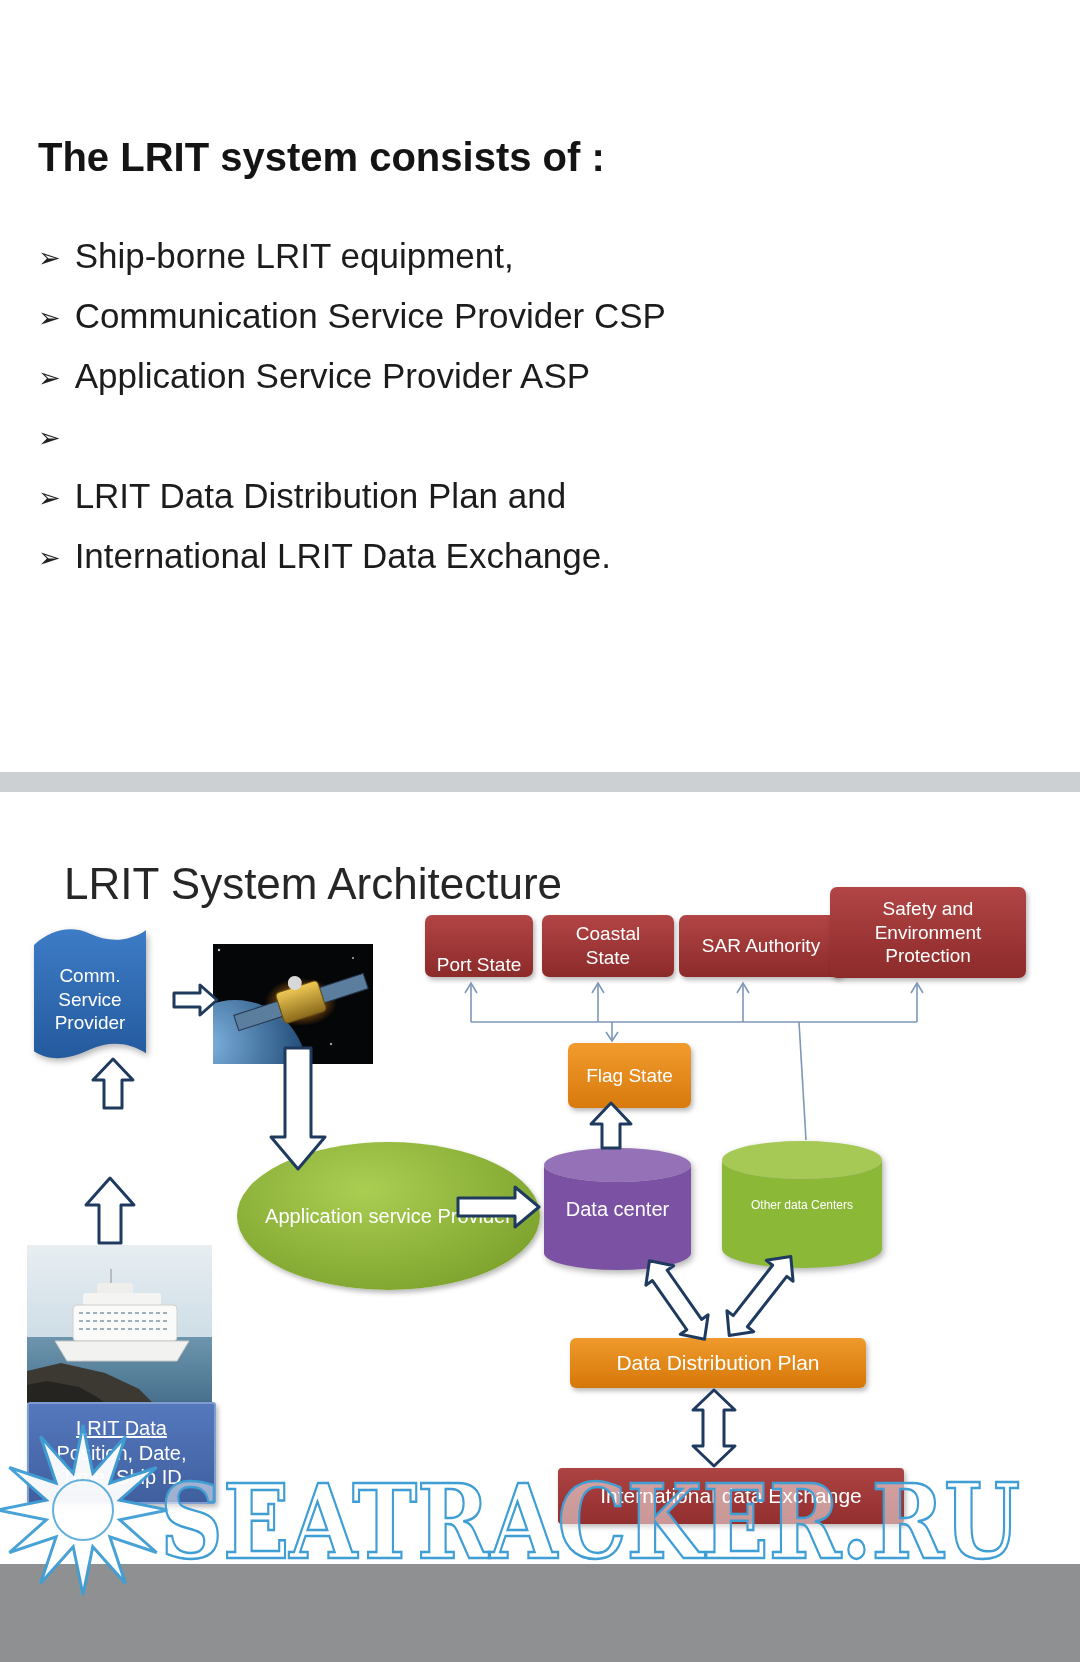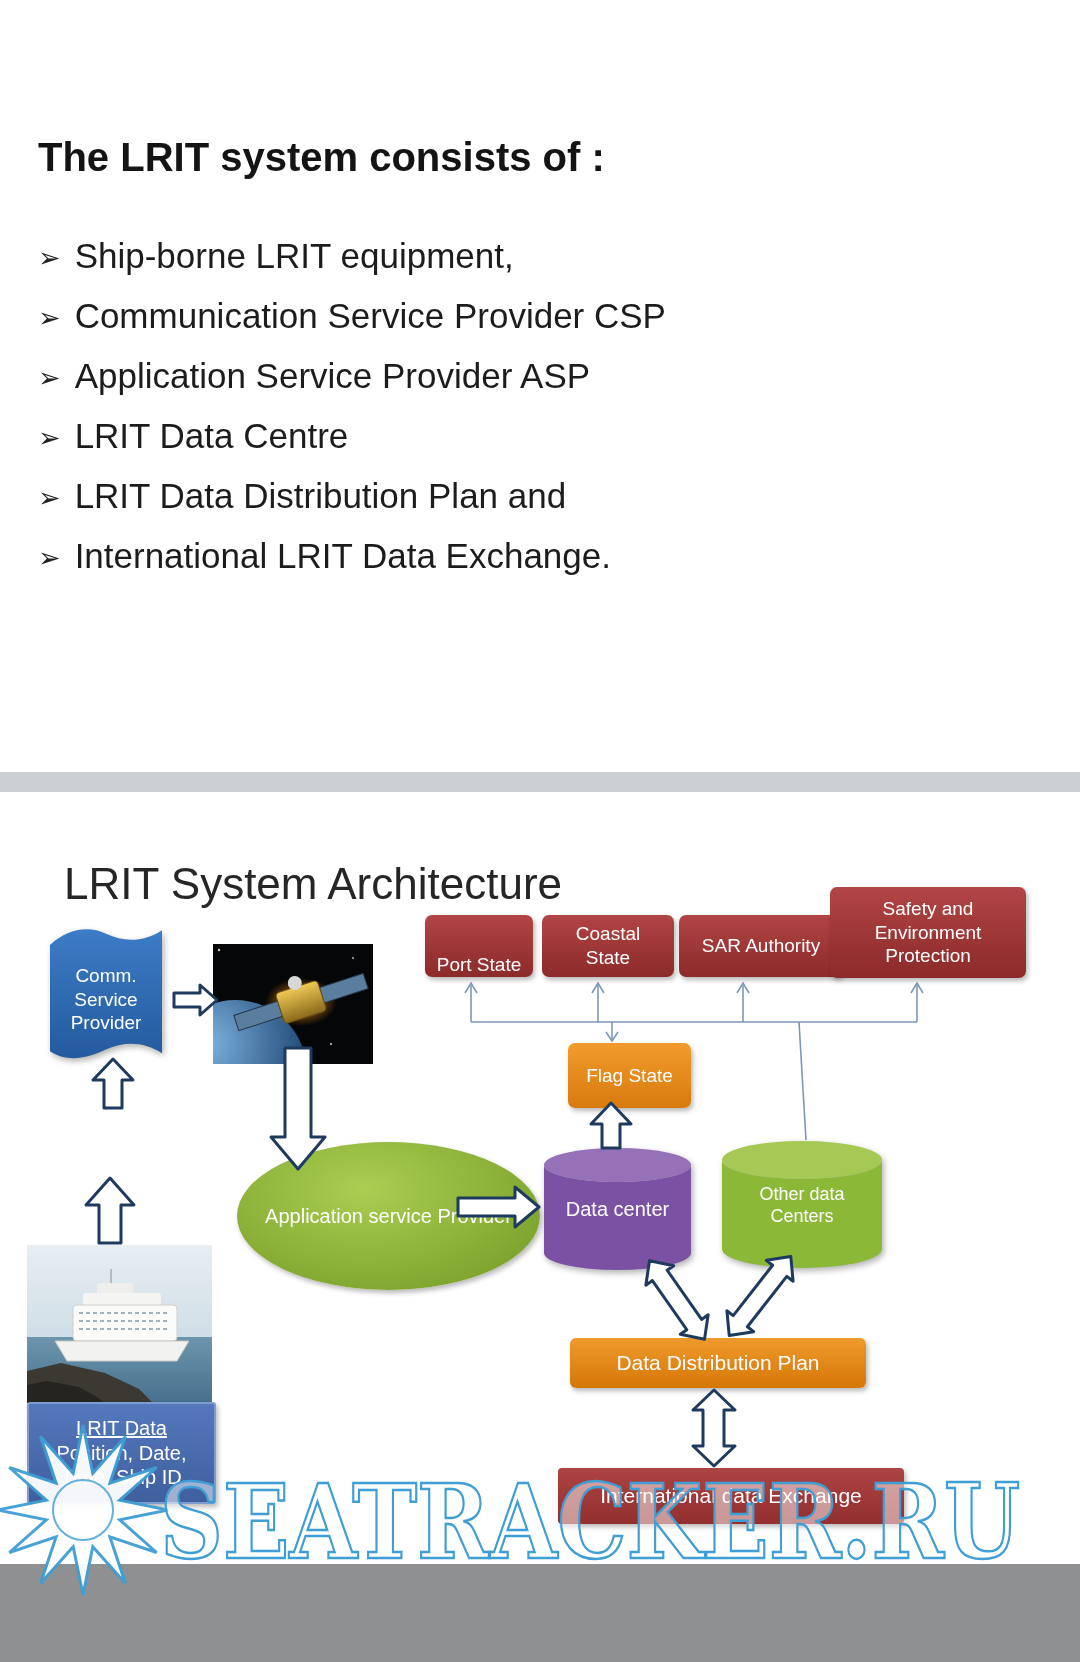--- a/index.html
+++ b/index.html
@@ -26,36 +26,36 @@
   .shadow{box-shadow:2px 3px 5px rgba(0,0,0,.28);}
   .rbox{border-radius:7px;background:linear-gradient(#b24545,#8c2a2a);font-size:19px;}
   .obox{border-radius:7px;background:linear-gradient(#f29b2d,#d87a0e);font-size:19px;}
 
   .n-port{left:425px;top:123px;width:92px;height:62px;padding:0 8px;align-items:flex-end;}
   .n-coastal{left:542px;top:123px;width:112px;height:62px;padding:0 10px;}
   .n-sar{left:679px;top:123px;width:128px;height:62px;padding:0 18px;}
   .n-safety{left:830px;top:95px;width:176px;height:91px;padding:0 10px;}
   .n-flag{left:568px;top:251px;width:95px;height:65px;padding:0 14px;}
 
-  .n-csp{left:50px;top:126px;width:112px;height:163px;}
+  .n-csp{left:34px;top:126px;width:112px;height:163px;}
   .n-csp .overlay-label{font-size:19px;}
   .overlay-label{position:absolute;inset:0;display:flex;align-items:center;justify-content:center;
                  text-align:center;color:#fff;}
   .pre{white-space:pre-line;}
 
   .n-sat{left:213px;top:152px;width:160px;height:120px;}
   .n-reports{left:18px;top:318px;width:187px;height:62px;border-radius:9px;
              background:#fdd9ae;border:1px solid #f0b27a;color:#222;font-size:20px;padding:0 18px;}
   .n-asp{left:237px;top:350px;width:247px;height:148px;border-radius:50%;
          background:radial-gradient(ellipse at 42% 32%,#aace52,#7fa42e 78%);
          font-size:20px;padding:0 28px;}
   .n-dc{left:540px;top:355px;width:155px;height:124px;}
   .n-dc .overlay-label{font-size:20px;}
   .n-odc{left:722px;top:348px;width:160px;height:130px;}
-  .n-odc .overlay-label{font-size:18px;padding:0 22px;}
+  .n-odc .overlay-label{font-size:12px;padding:0 22px;}
   .n-ship{left:27px;top:453px;width:185px;height:158px;}
   .n-lrit{left:27px;top:610px;width:185px;height:98px;border-radius:3px;
           background:linear-gradient(#5578bd,#3f5f9e);border:2px solid #7e9cd0;
           flex-direction:column;font-size:20px;}
   .n-lrit .u{text-decoration:underline;}
   .n-ddp{left:570px;top:546px;width:296px;height:50px;border-radius:6px;
          background:linear-gradient(#ef9a2c,#d67708);font-size:21px;justify-content:center;}
   .n-ide{left:558px;top:676px;width:346px;height:56px;border-radius:4px;
          background:linear-gradient(#ad4343,#932f2f);font-size:21px;}
 
@@ -78,21 +78,20 @@
       <li>
         <span class="bullet-marker">➢</span>
         <span>Communication Service Provider CSP</span>
       </li>
       <li>
         <span class="bullet-marker">➢</span>
         <span>Application Service Provider ASP</span>
       </li>
       <li>
         <span class="bullet-marker">➢</span>
-        <span>LRIT Data Centre</span>
       </li>
       <li>
         <span class="bullet-marker">➢</span>
         <span>LRIT Data Distribution Plan and</span>
       </li>
       <li>
         <span class="bullet-marker">➢</span>
         <span>International LRIT Data Exchange.</span>
       </li>
     </ul>

